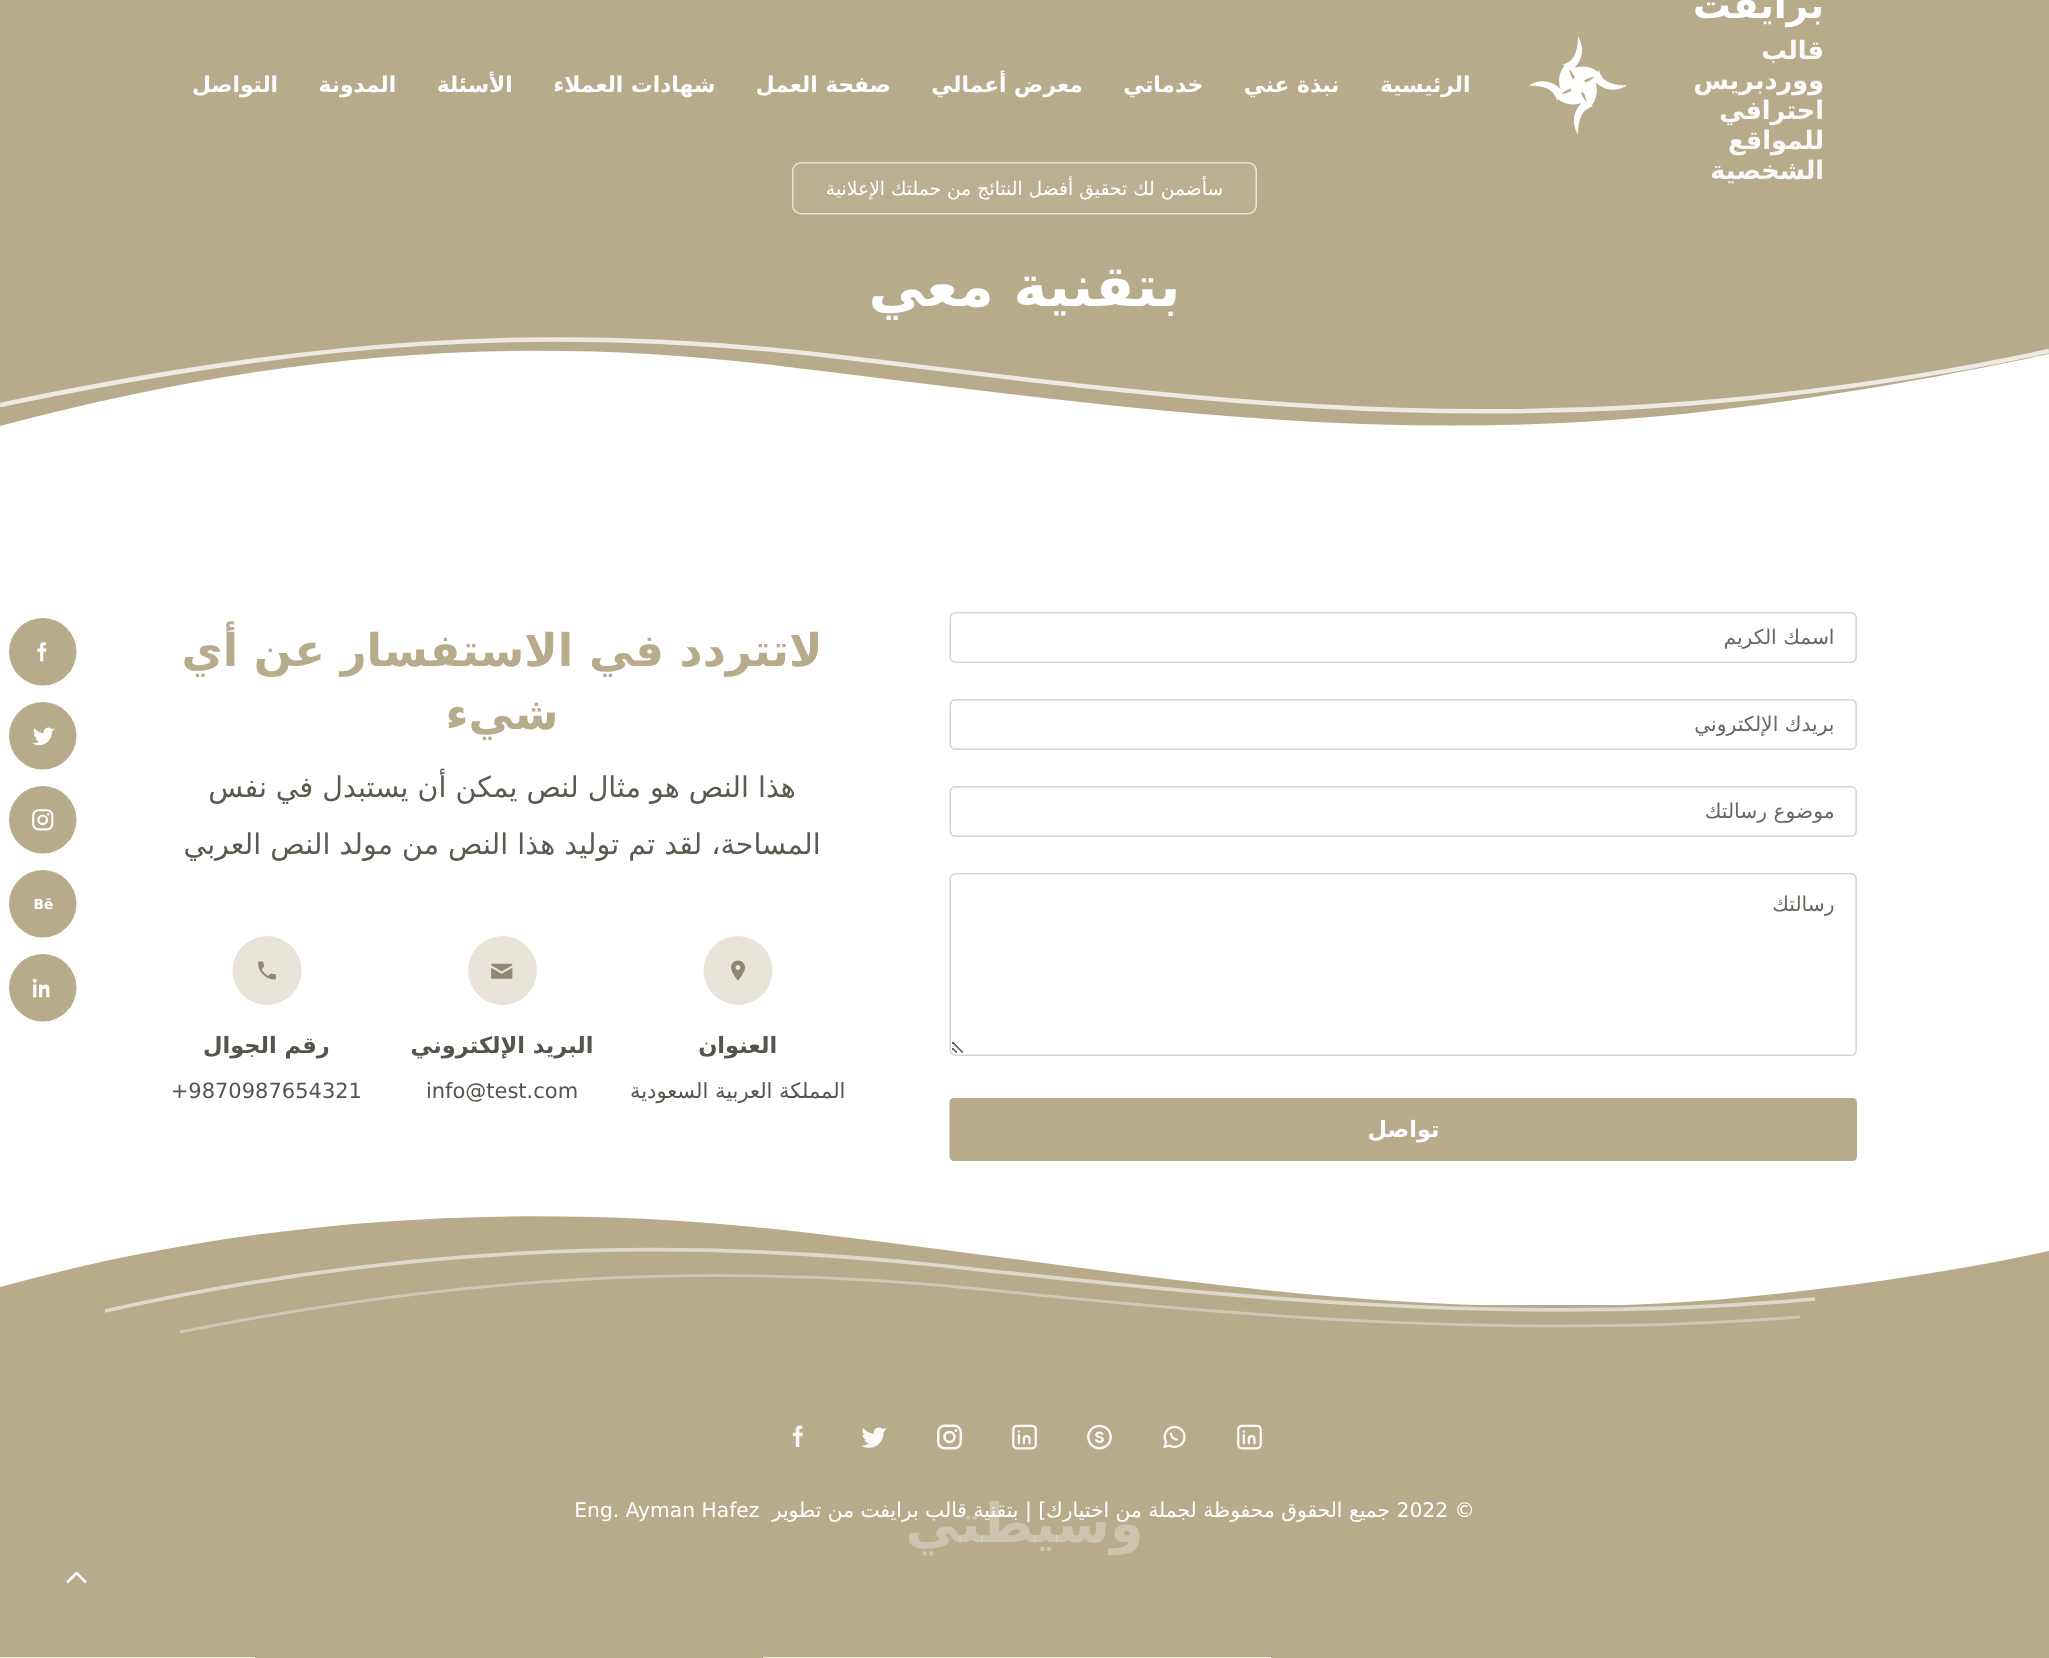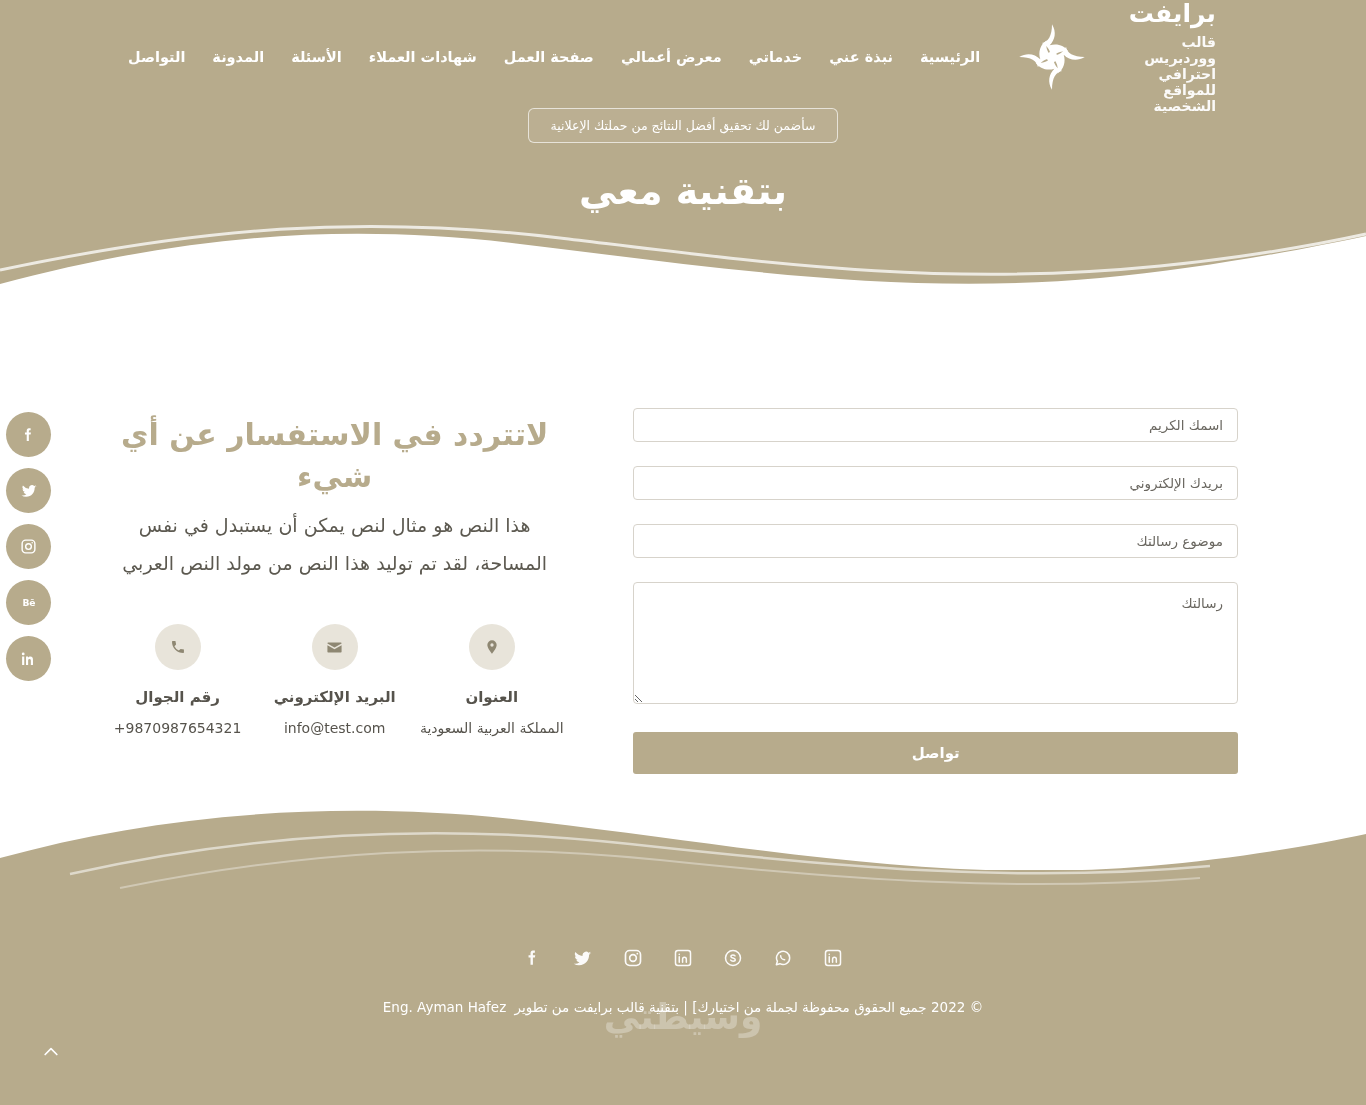--- a/index.html
+++ b/index.html
@@ -31,21 +31,21 @@
     gap: 33px;
   }
   .brand { display: flex; align-items: center; gap: 16px; }
   .brand-text { text-align: right; color: #ffffff; }
   .brand-title {
     font-size: 25px;
     font-weight: bold;
     line-height: 1.1;
     letter-spacing: .5px;
   }
-  .brand-sub { font-size: 14px; font-weight: bold; margin-top: 7px; opacity: .95; }
+  .brand-sub { font-size: 17px; font-weight: bold; margin-top: 7px; opacity: .95; }
   .brand-logo { width: 78px; height: 78px; flex: 0 0 78px; }
 
   .nav-links {
     display: flex;
     align-items: center;
     gap: 27px;
     margin-right: 0;
   }
   .nav-link {
     color: #ffffff;

